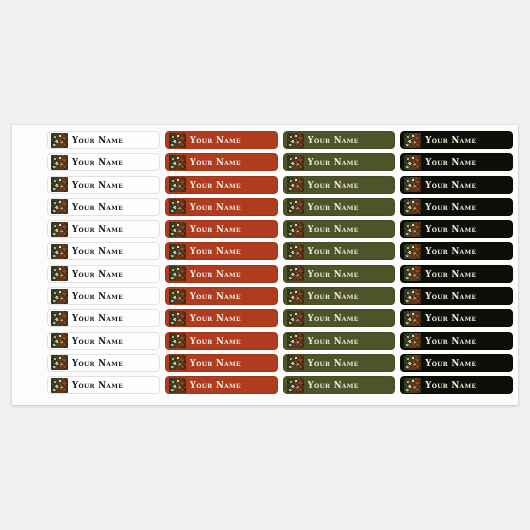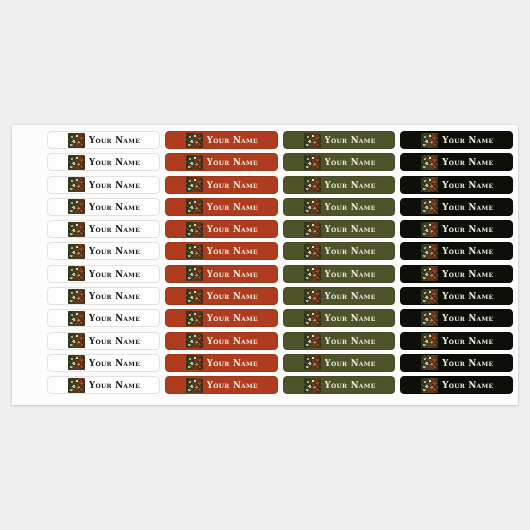--- a/index.html
+++ b/index.html
@@ -56,21 +56,21 @@
   .sticker {
     position: relative;
     width: 113px;
     height: 18px;
     border-radius: 4px;
     box-sizing: border-box;
     display: flex;
     flex-direction: row;
     align-items: center;
     overflow: hidden;
-    padding-left: 20px;
+    padding-left: 3px;
   }
 
   
   .sticker.v-white {
     background: #fdfdfd;
     border: 1px solid #e2e2e2;
   }
   .sticker.v-rust {
     background: #b03c20;
     border: 1px solid #a03718;

